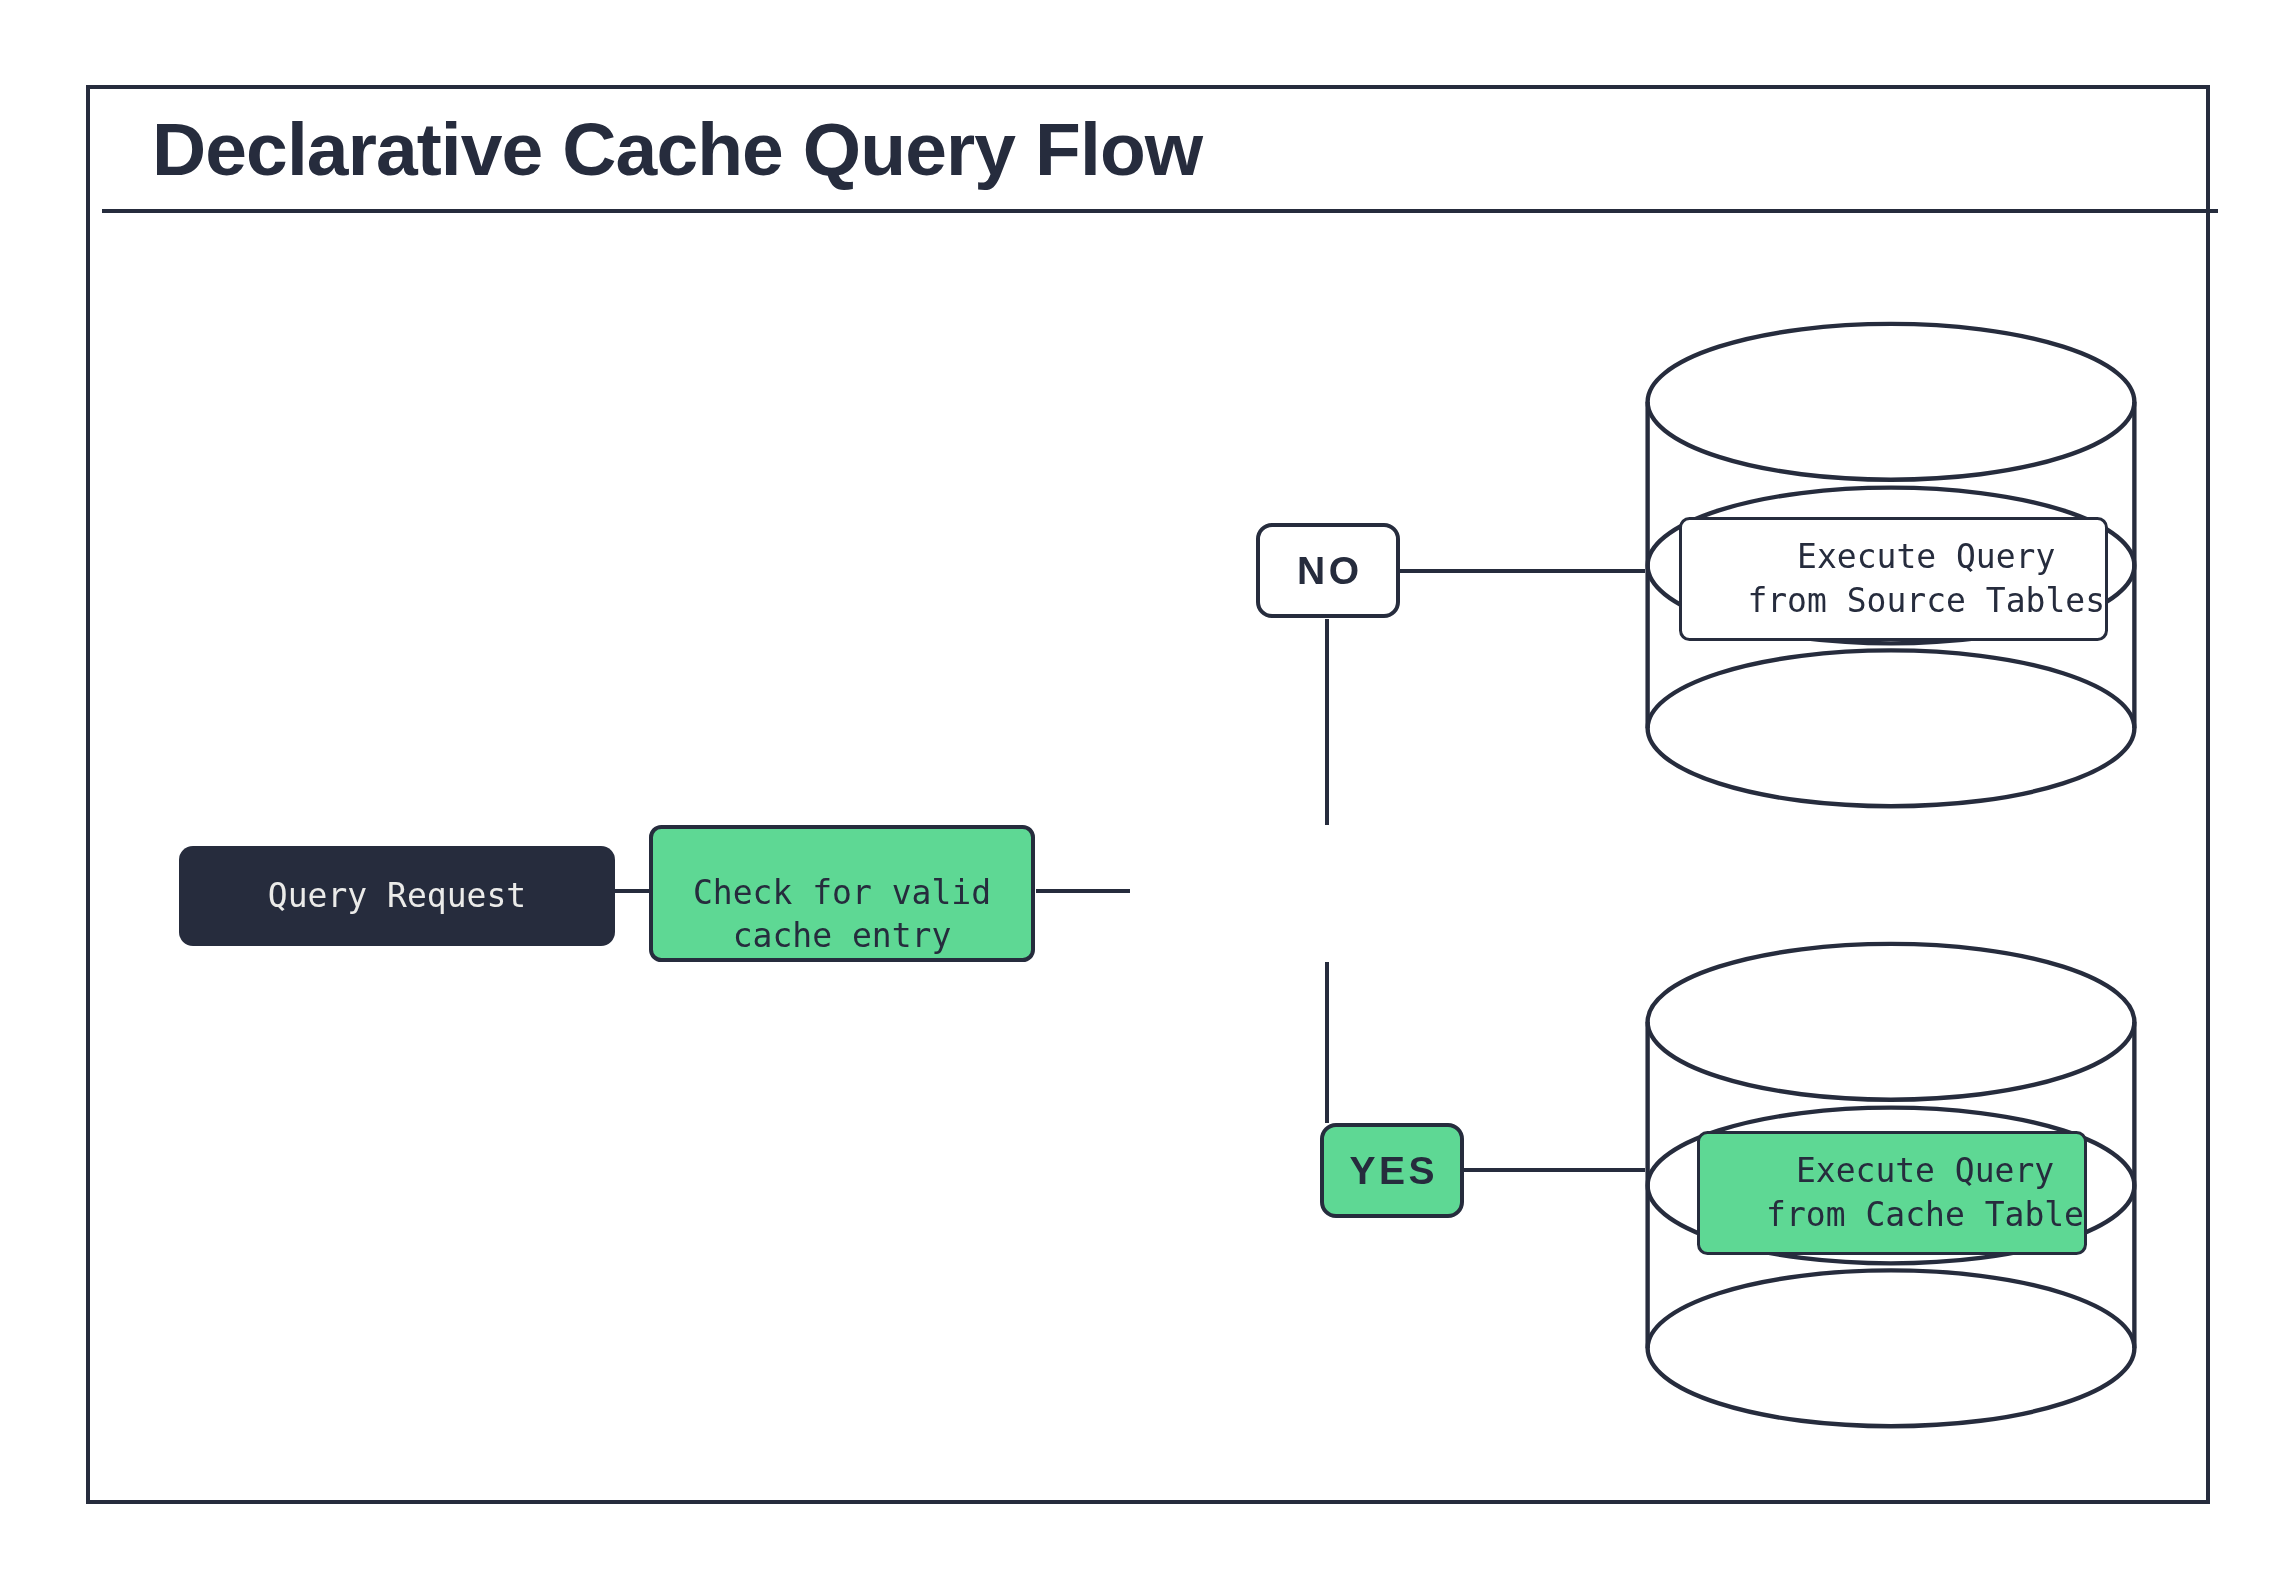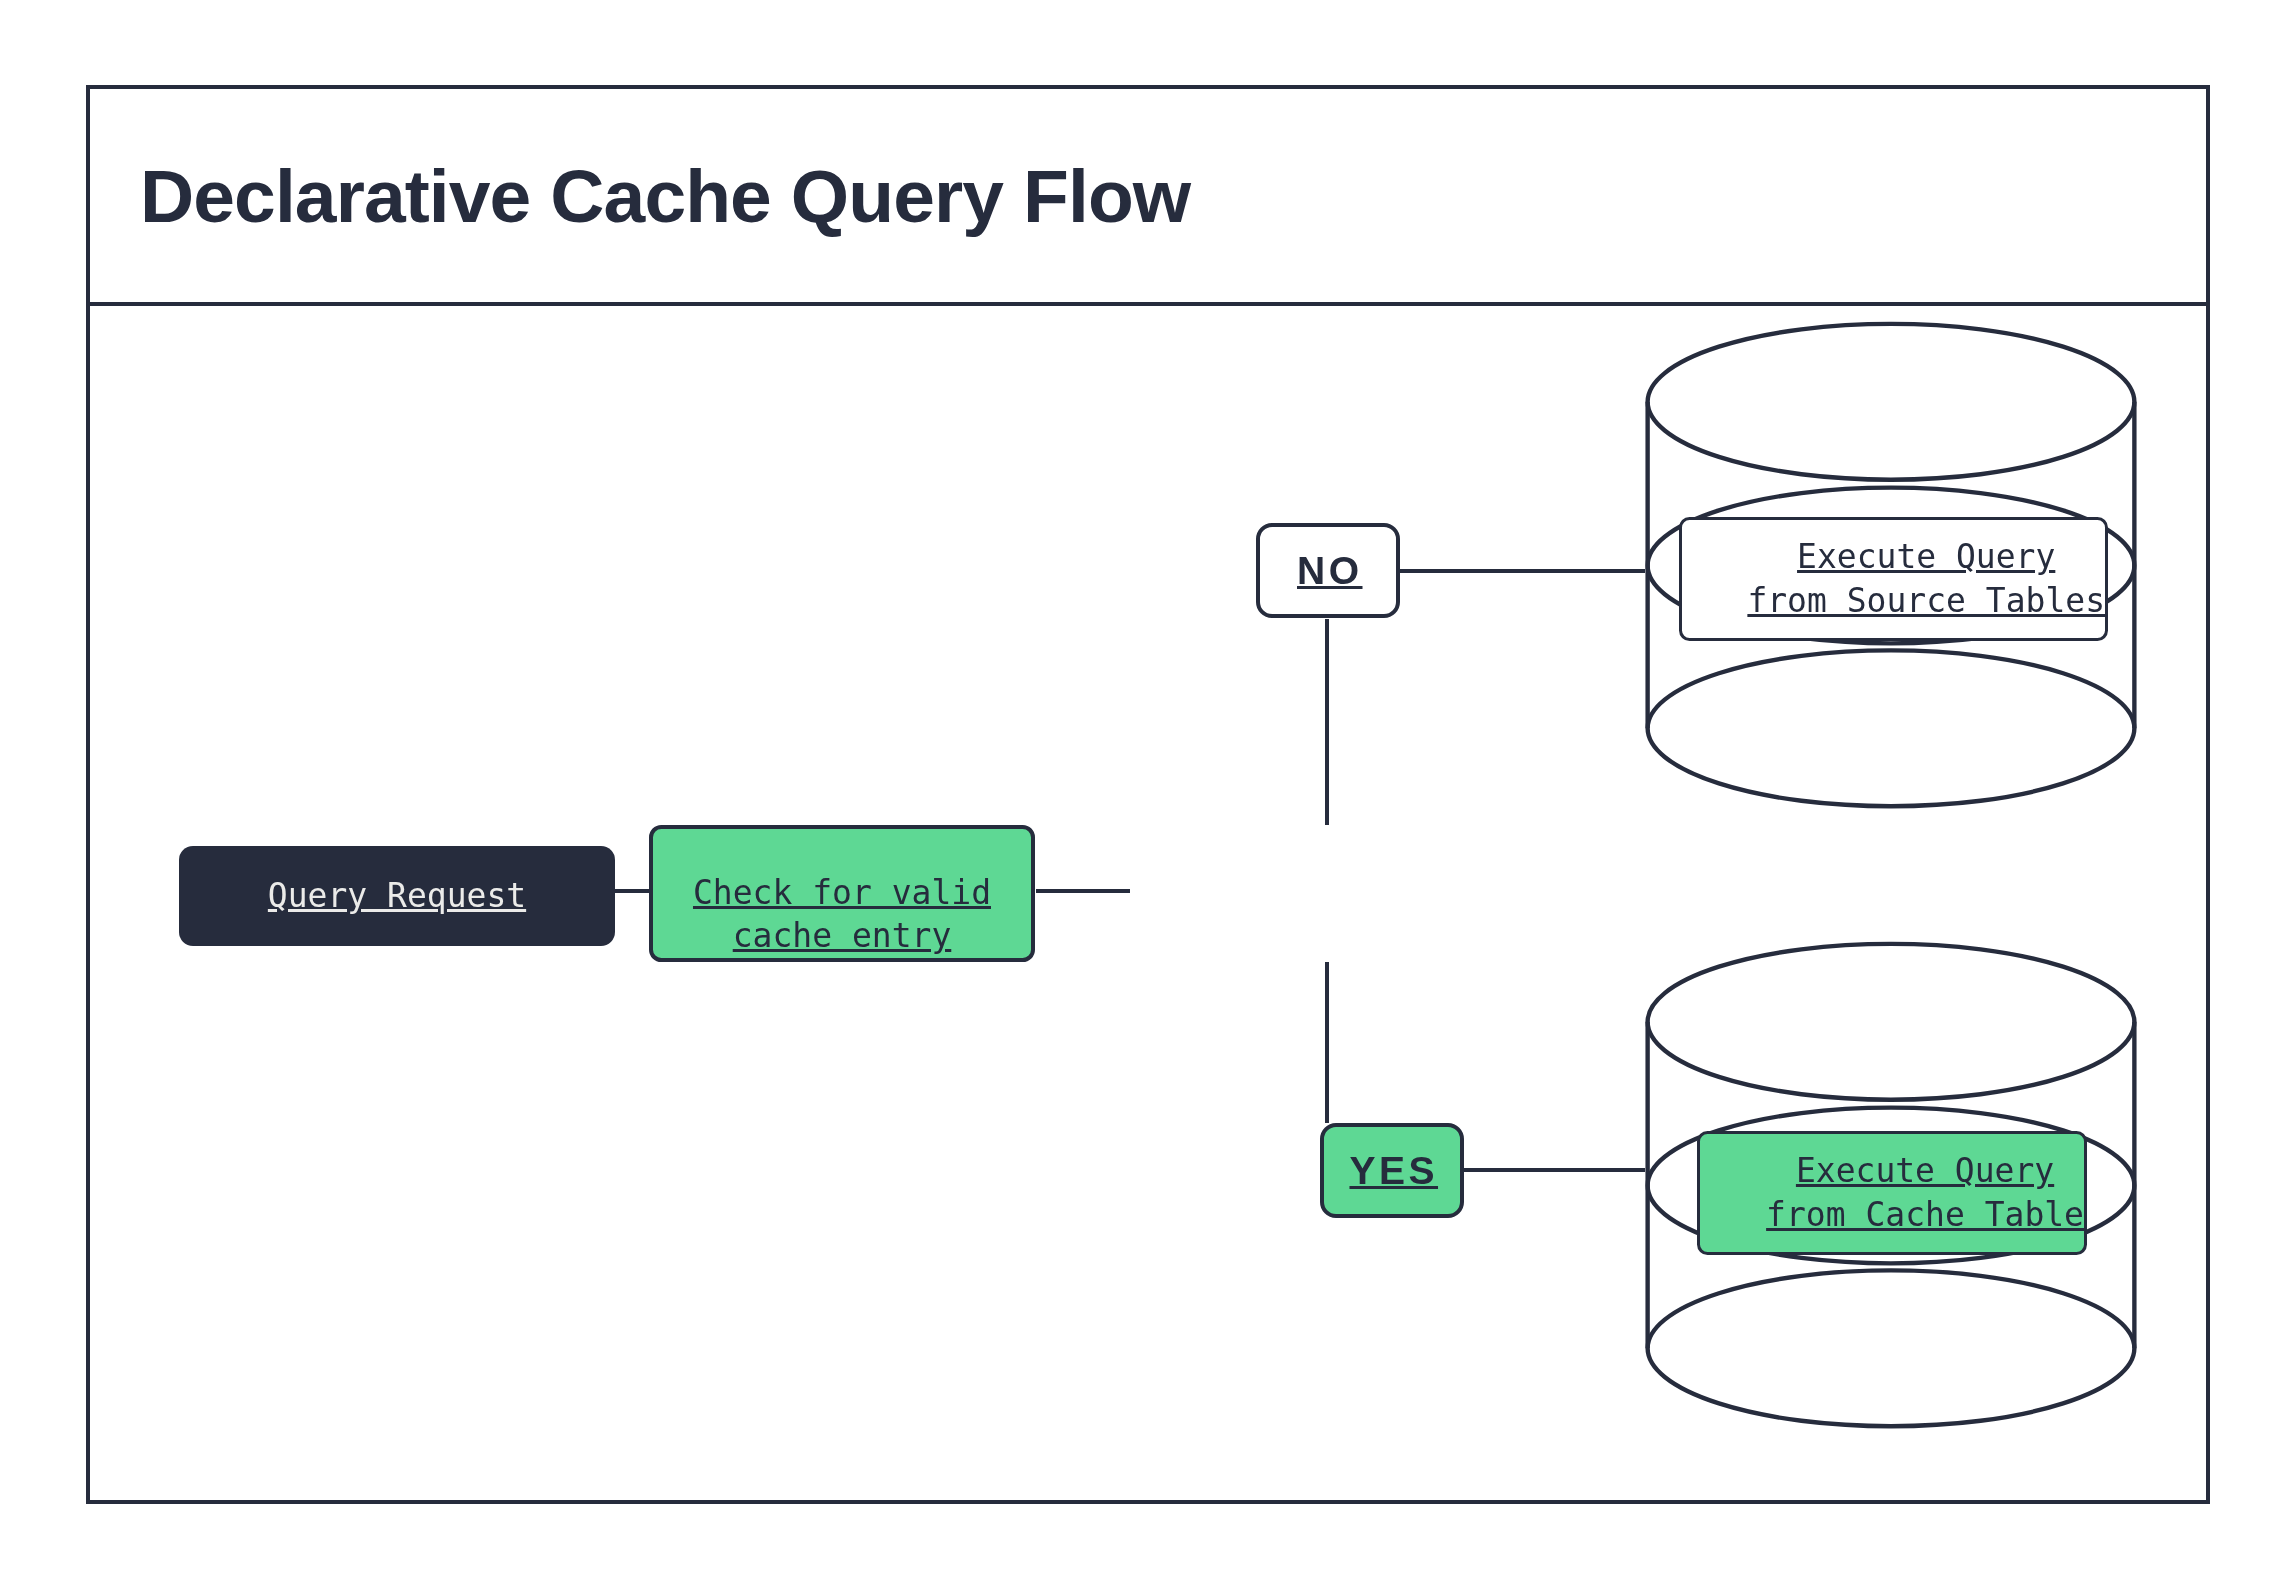--- a/index.html
+++ b/index.html
@@ -21,22 +21,22 @@
   .frame {
     position: absolute;
     left: 86px; top: 85px;
     width: 2124px; height: 1419px;
     border: 4.4px solid var(--ink);
     box-sizing: border-box;
     background: transparent;
   }
   .header {
     position: absolute;
-    left: 0; top: 0;
-    width: 100%; height: 217px;
+    left: 12px; top: 0;
+    width: 100%; height: 124px;
     border-bottom: 4.4px solid var(--ink);
     box-sizing: border-box;
     display: flex;
     align-items: center;
     padding-left: 50px;
   }
   .title {
     font-family: "Liberation Sans", sans-serif;
     font-weight: bold;
     font-size: 75px;
@@ -51,21 +51,20 @@
   
   .node {
     position: absolute;
     display: flex;
     align-items: center;
     justify-content: center;
     text-align: center;
     box-sizing: border-box;
     font-family: "DejaVu Sans Mono", monospace;
     line-height: 1.32;
-    text-decoration: underline;
   }
   .pre { white-space: pre-line; }
   .node-dark {
     background: var(--ink);
     color: var(--light_text);
     border-radius: 14px;
     font-size: 33px;
   }
   .node-green {
     background: var(--green);

